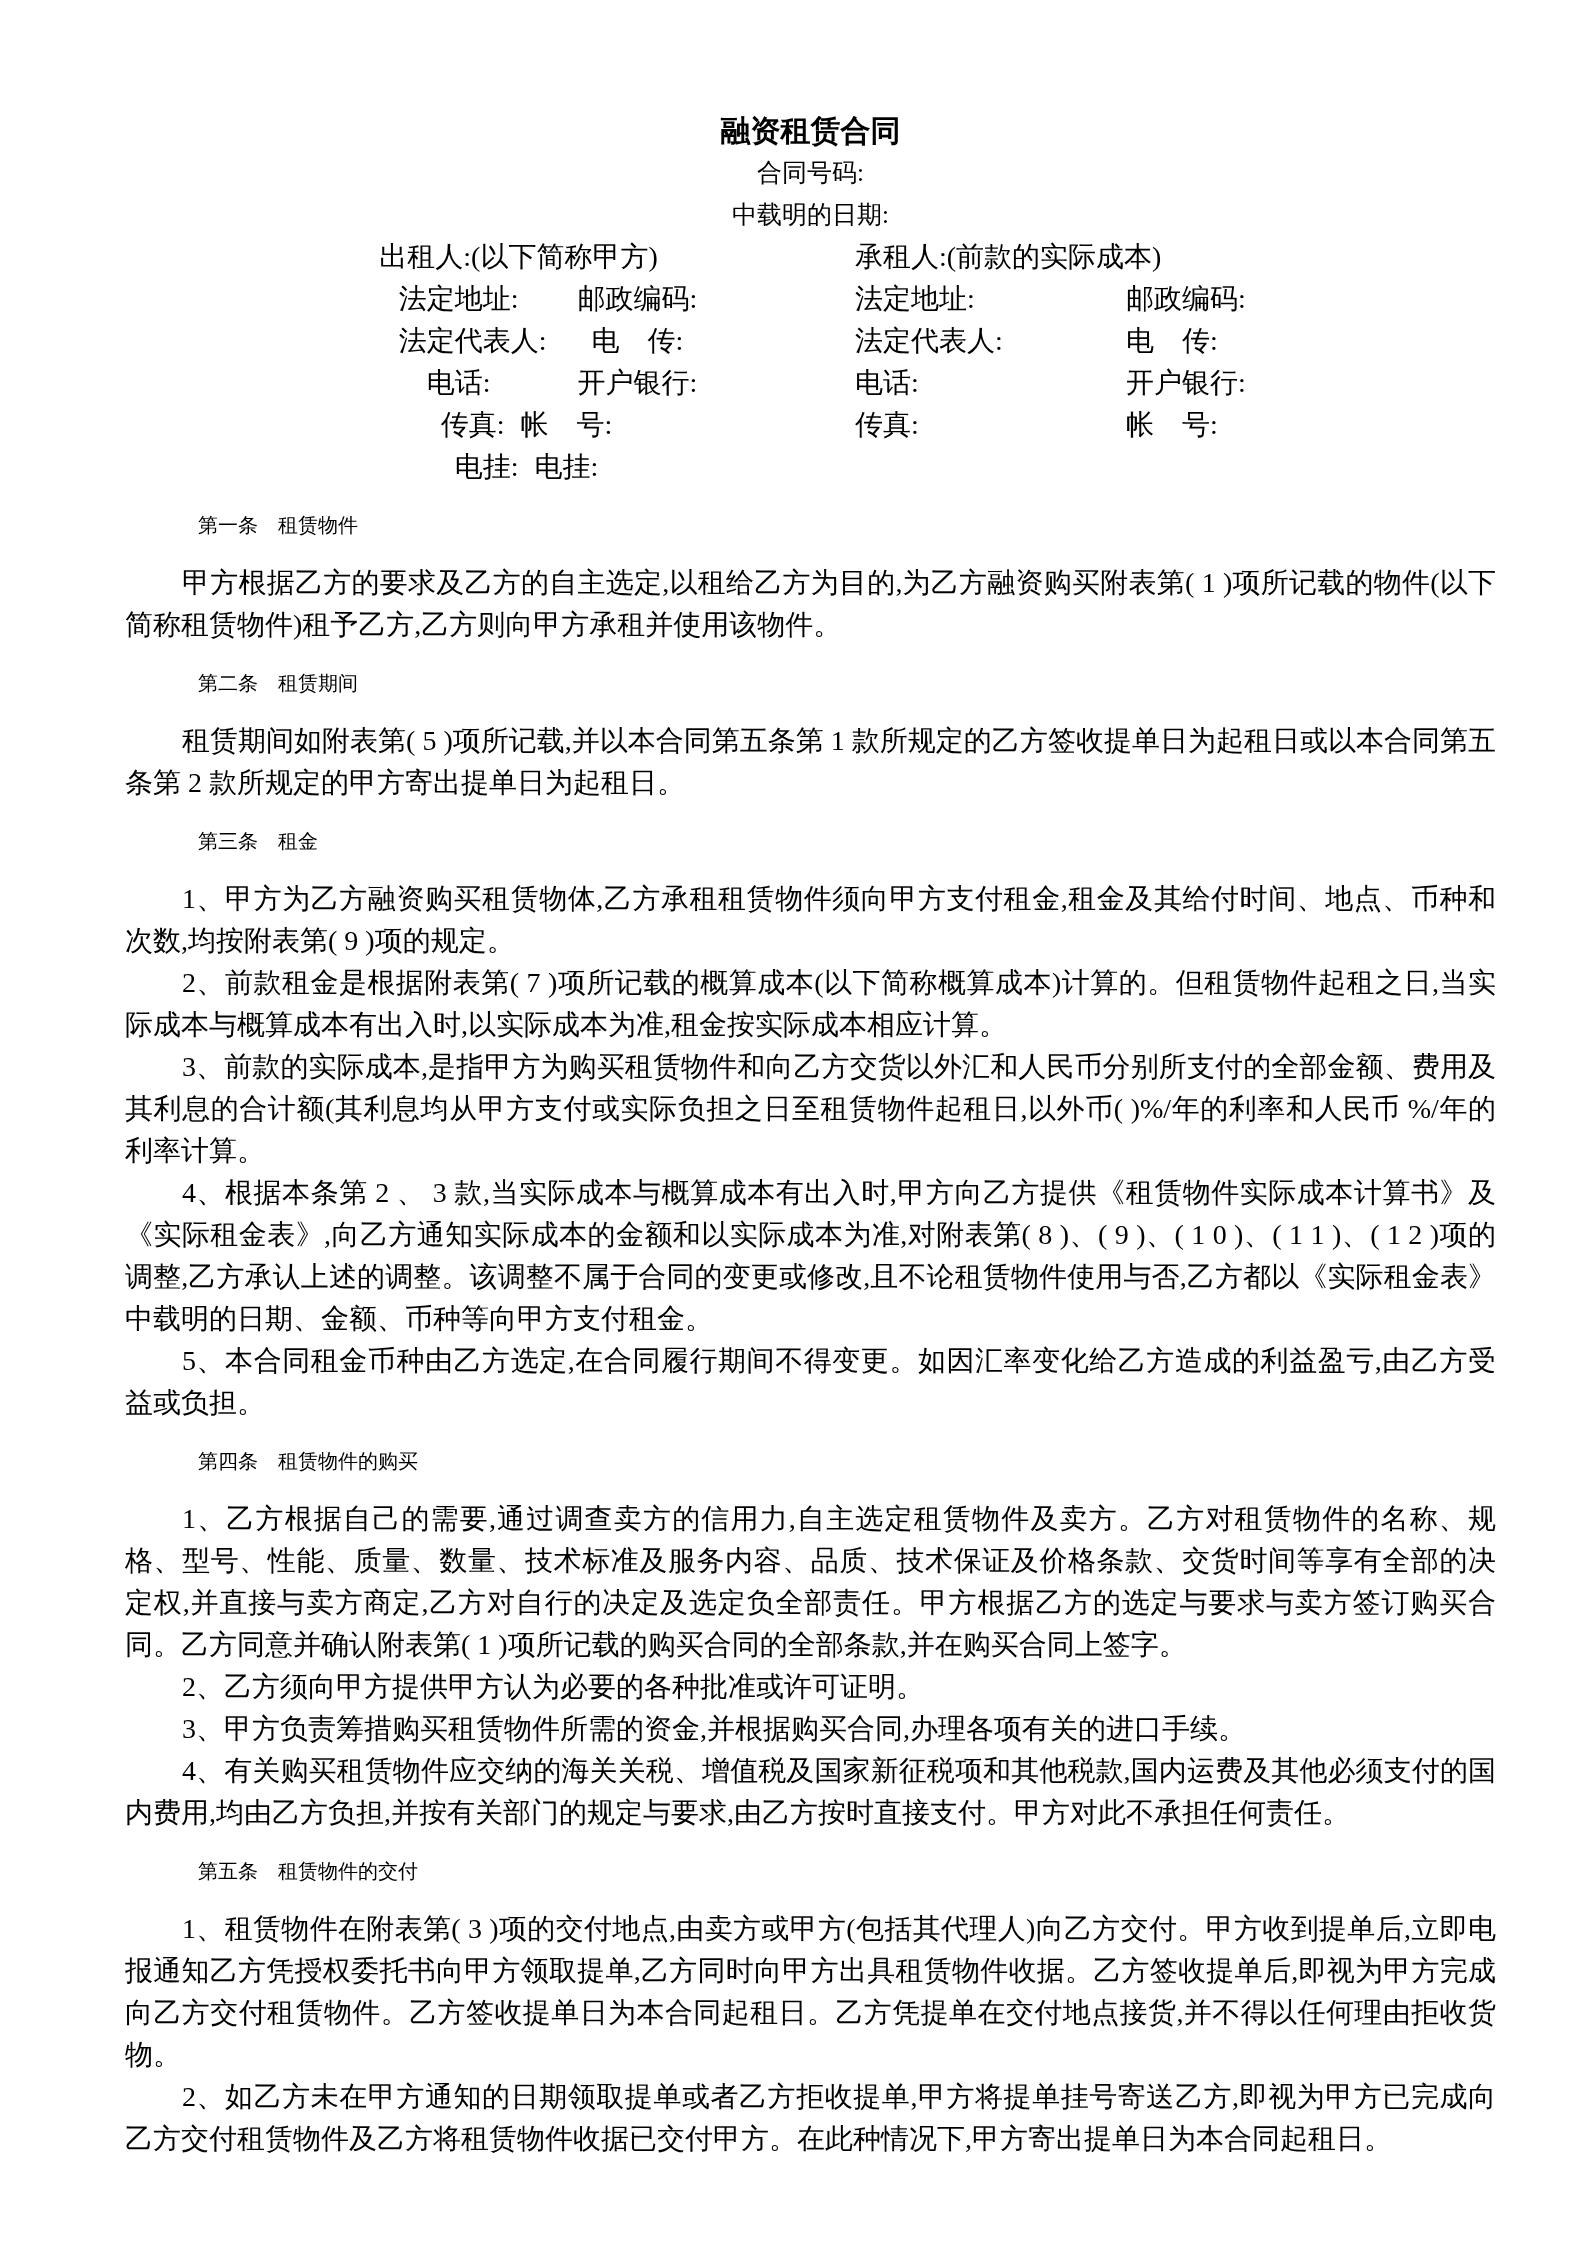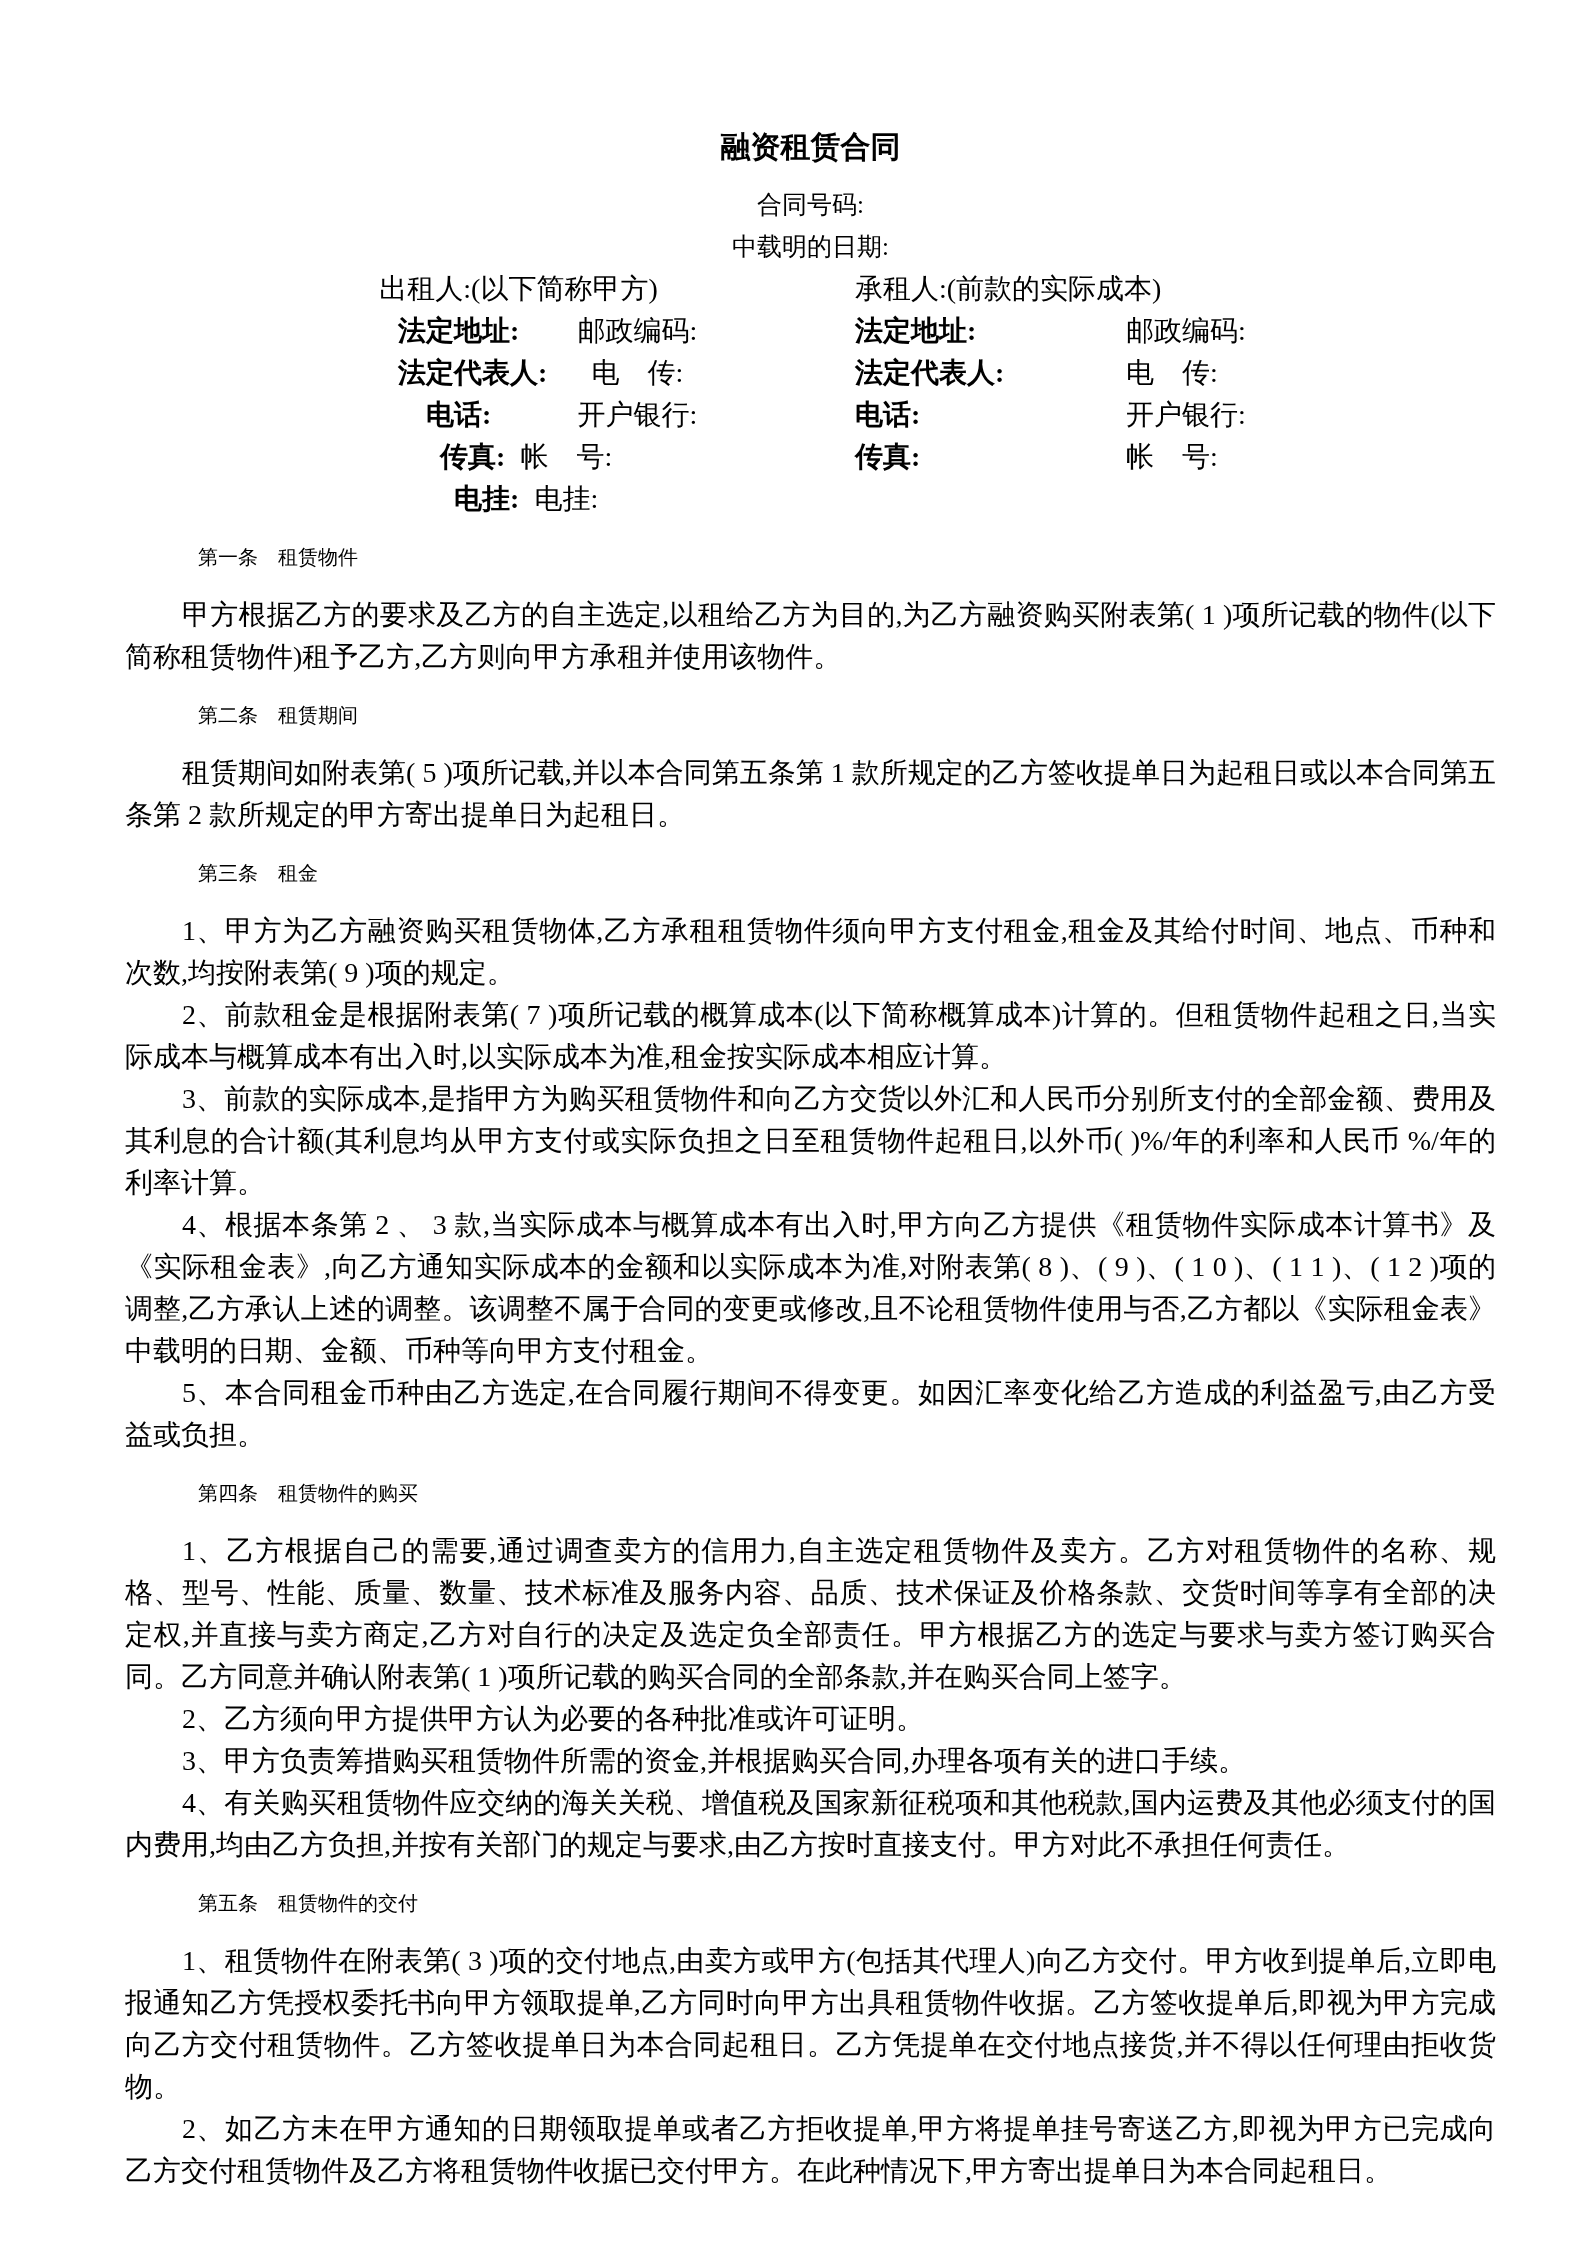--- a/index.html
+++ b/index.html
@@ -13,35 +13,35 @@
     color: #000000;
     font-family: "Liberation Serif", "DejaVu Serif", serif;
     font-size: 28px;
     line-height: 42px;
   }
   .doc-title {
     text-align: center;
     font-weight: bold;
     font-size: 30px;
     line-height: 42px;
-    margin: 16px;
+    margin: 0;
   }
   .subtitle-line {
     text-align: center;
     font-size: 25px;
     line-height: 42px;
     margin: 0;
   }
   .party-block { display: flex; margin-top: 0; }
   .party-col { box-sizing: border-box; }
   .party-col.left  { width: 730px; padding-left: 57px; text-align: center; }
   .party-col.right { flex: 1; }
   .party-heading { line-height: 42px; }
   .party-row { line-height: 42px; white-space: nowrap; }
-  .party-row .c1 { display: inline-block; min-width: 238px; font-weight: bold; }
+  .party-row .c1 { display: inline-block; min-width: 238px; }
   .party-col.right .party-row .c1 { min-width: 271px; }
   .party-col.left .party-row.compact .c1 { min-width: 96px; }
   .section { margin: 0; }
   .section-heading {
     font-weight: normal;
     font-size: 20px;
     line-height: 42px;
     margin: 16px;
     text-indent: 57px;
   }

